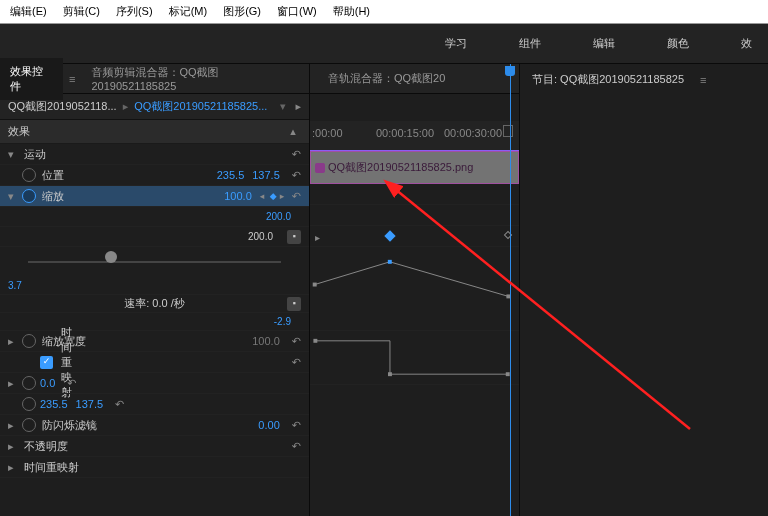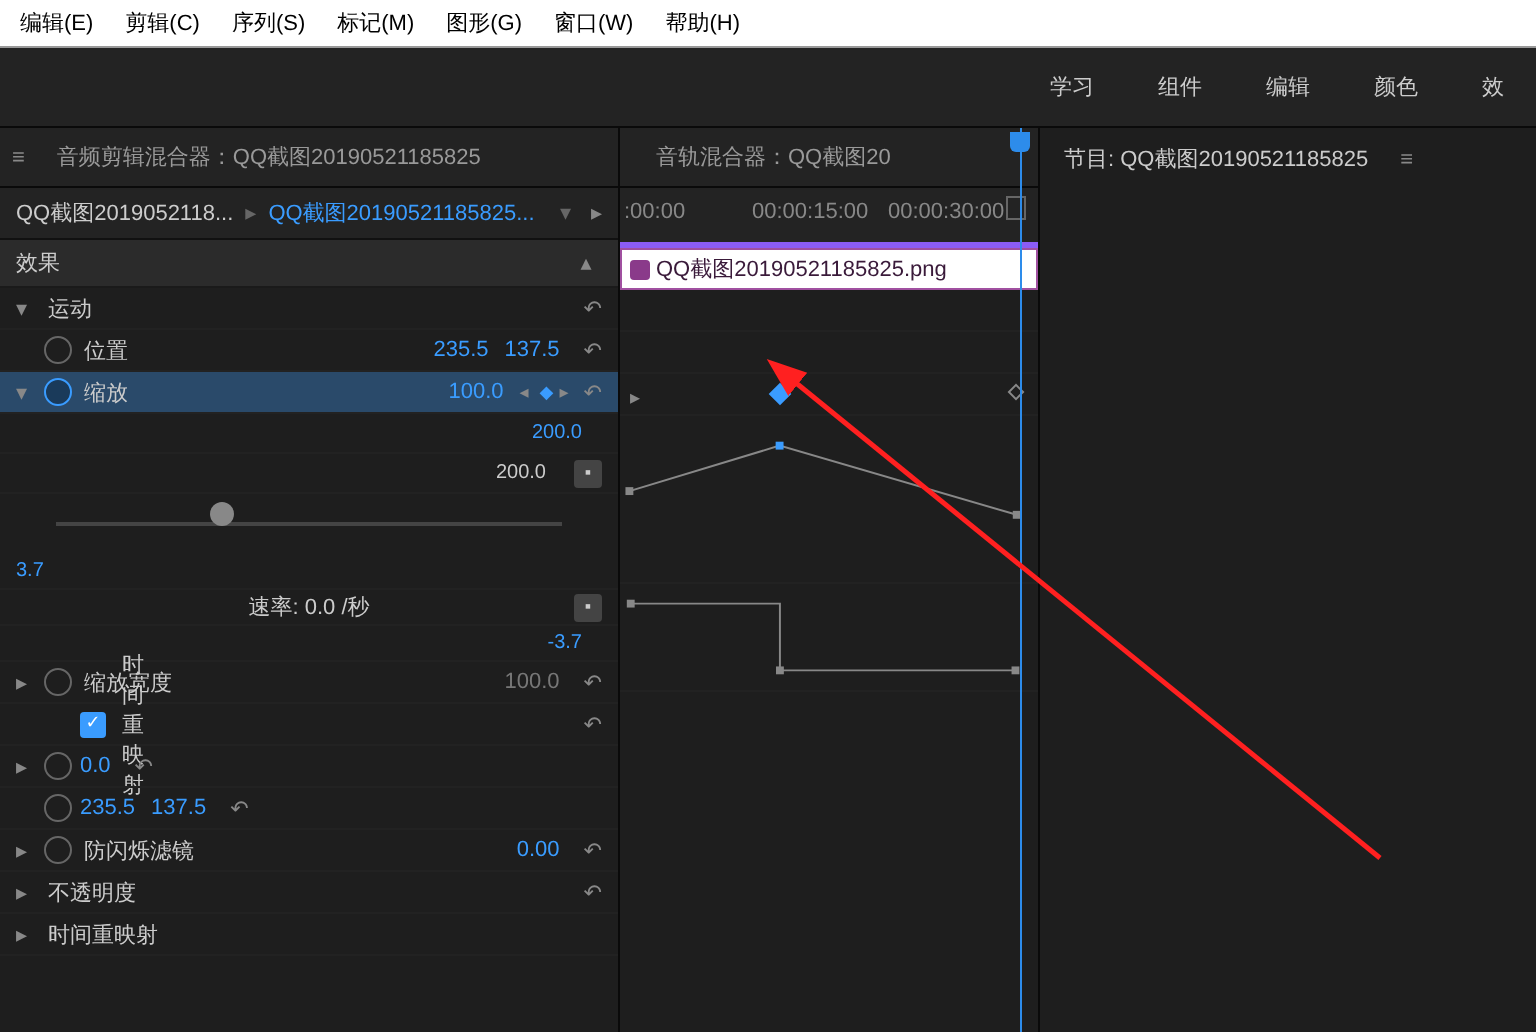--- a/index.html
+++ b/index.html
@@ -1,19 +1,19 @@
 <!DOCTYPE html>
 <html><head>
 <meta charset="utf-8">
 <style>
 * { margin: 0; padding: 0; box-sizing: border-box; font-family: "Microsoft YaHei", sans-serif; font-size: 11px; }
 body { background: #1e1e1e; color: #ccc; width: 768px; height: 516px; overflow: hidden; }
 .menubar { background: #fff; color: #000; display: flex; gap: 16px; padding: 4px 10px; border-bottom: 1px solid #999; }
 .menubar span { cursor: pointer; }
-.workspace-tabs { display: flex; justify-content: flex-end; gap: 32px; padding: 12px 16px 12px 0; background: #232323; border-bottom: 1px solid #0a0a0a; }
+.workspace-tabs { display: flex; justify-content: flex-end; gap: 52px; padding: 12px 16px 12px 0; background: #232323; border-bottom: 1px solid #0a0a0a; }
 .workspace-tabs span { color: #ccc; cursor: pointer; }
 .main { display: flex; height: calc(100% - 62px); }
 .left-col { width: 310px; display: flex; flex-direction: column; border-right: 1px solid #0a0a0a; }
 .mid-col { width: 210px; border-right: 1px solid #0a0a0a; position: relative; }
 .right-col { flex: 1; }
 
 .panel-tabs { display: flex; align-items: center; background: #232323; border-bottom: 1px solid #0a0a0a; height: 30px; }
 .tab-active { padding: 6px 10px; background: #191919; color: #fff; position: relative; }
 .tab-active::after { content:""; position:absolute; bottom:0; left:0; right:0; height:2px; background:#2d8ceb; display:none;}
 .tab-inactive { padding: 6px 10px; color: #999; }
@@ -47,28 +47,28 @@
 .slider-row { padding: 6px 8px; display:flex; align-items:center; position:relative;}
 .slider-track { flex:1; height:2px; background:#444; margin:8px 20px;}
 .slider-knob { width:12px; height:12px; background:#888; border-radius:50%; position:absolute; left:105px; top:4px;}
 .graph-scale { text-align:right; color:#3a9cff; padding-right:10px; font-size:10px;}
 .graph-zero { text-align:right; color:#ccc; padding-right:10px; font-size:10px;}
 .plus-btn { width:14px; height:14px; background:#444; color:#ccc; text-align:center; line-height:12px; border-radius:2px; margin-left:4px; font-size:9px;}
 
 .check { width:13px; height:13px; background:#3a9cff; border-radius:2px; color:#fff; text-align:center; line-height:11px; font-size:9px; margin-right:6px;}
 
 
-.timeline-header { height: 30px; position:relative; background:#232323; border-bottom:3px solid #8b5cf6;}
+.timeline-header { height: 30px; position:relative; background:#232323; border-bottom:1px solid #8b5cf6;margin-top:27px;}
 .time-rule { position:absolute; top:6px; left:0; right:0; display:flex; font-size:9px; color:#888;}
 .time-rule span { position:absolute;}
 .playhead { position:absolute; left:0; top:0; bottom:0; width:1px; background:#2d8ceb;}
 .playhead-head { position:absolute; left:-5px; top:2px; width:10px; height:10px; background:#2d8ceb; border-radius:0 0 3px 3px;}
 .wa-bar { position:absolute; right:6px; top:4px; width:10px; height:12px; border:1px solid #666;}
 
-.clip-bar { height:21px; background:#ffffff; border:1px solid #a050a0; position:relative; display:flex; align-items:center; padding-left:4px; font-size:10px; color:#3a1a3a;}
+.clip-bar { height:33px; background:#737373; border:1px solid #a050a0; position:relative; display:flex; align-items:center; padding-left:4px; font-size:10px; color:#3a1a3a;}
 .clip-bar .cb-icon { width:10px; height:10px; background:#8a3a8a; margin-right:3px; border-radius:2px;}
 
 .tl-row { height:21px; border-bottom:1px solid #222; position:relative;}
 .kf-diamond { position:absolute; width:8px; height:8px; background:#3a9cff; transform:rotate(45deg); top:6px;}
 .kf-hollow { position:absolute; width:6px; height:6px; border:1px solid #888; transform:rotate(45deg); top:6px;}
 .kf-tri { position:absolute; top:6px; left:5px; color:#888; font-size:10px;}
 
 .graph-area { height:84px; position:relative; border-bottom:1px solid #222;}
 .graph-area svg { width:100%; height:100%;}
 
@@ -94,20 +94,21 @@
   <span>学习</span>
   <span>组件</span>
   <span>编辑</span>
   <span>颜色</span>
   <span>效</span>
 </div>
 
 <div class="main">
   <div class="left-col">
     <div class="panel-tabs">
+      <div class="tab-active">效果控件</div>
       <span class="ham">≡</span>
       <div class="tab-inactive">音频剪辑混合器：QQ截图20190521185825</div>
     </div>
     <div class="breadcrumb">
       <span class="crumb1">QQ截图2019052118...</span>
       <span class="sep">▸</span>
       <span class="crumb2">QQ截图20190521185825...</span>
       <span class="chev">▾</span>
       <span class="car">▸</span>
     </div>
@@ -157,21 +158,21 @@
       <div class="slider-knob"></div>
     </div>
     <div class="prop-row" style="height:18px;">
       <span class="graph-scale">3.7</span>
     </div>
     <div class="prop-row" style="height:18px;">
       <span class="label sub" style="text-align:center;">速率: 0.0 /秒</span>
       <span class="plus-btn">▪</span>
     </div>
     <div class="prop-row" style="height:18px;justify-content:flex-end;">
-      <span class="graph-scale">-3.7</span>
+      <span class="graph-scale">-2.9</span>
     </div>
 
     <div class="prop-row">
       <span class="tw">▸</span>
       <span class="stopwatch"></span>
       <span class="label">缩放宽度</span>
       <span class="val dim">100.0</span>
       <span class="undo">↶</span>
     </div>
 

